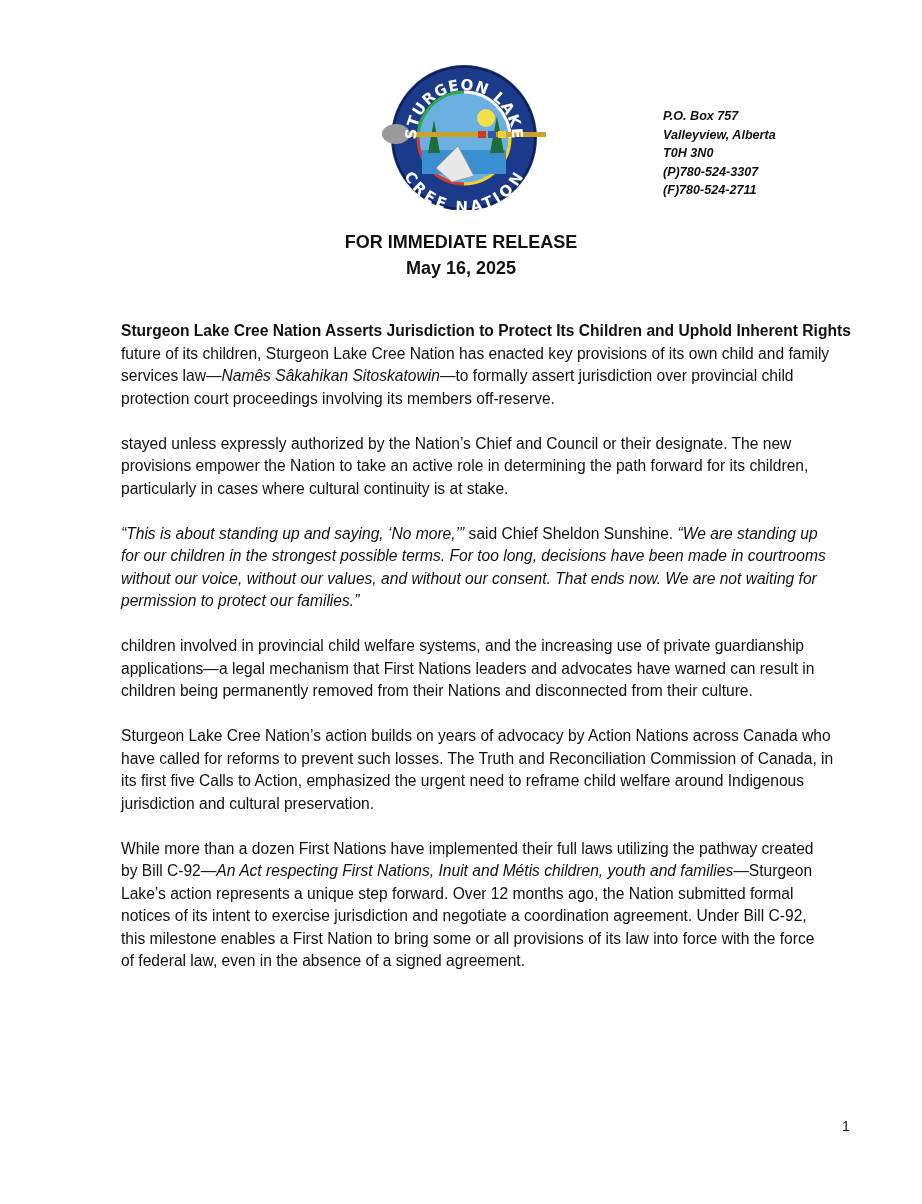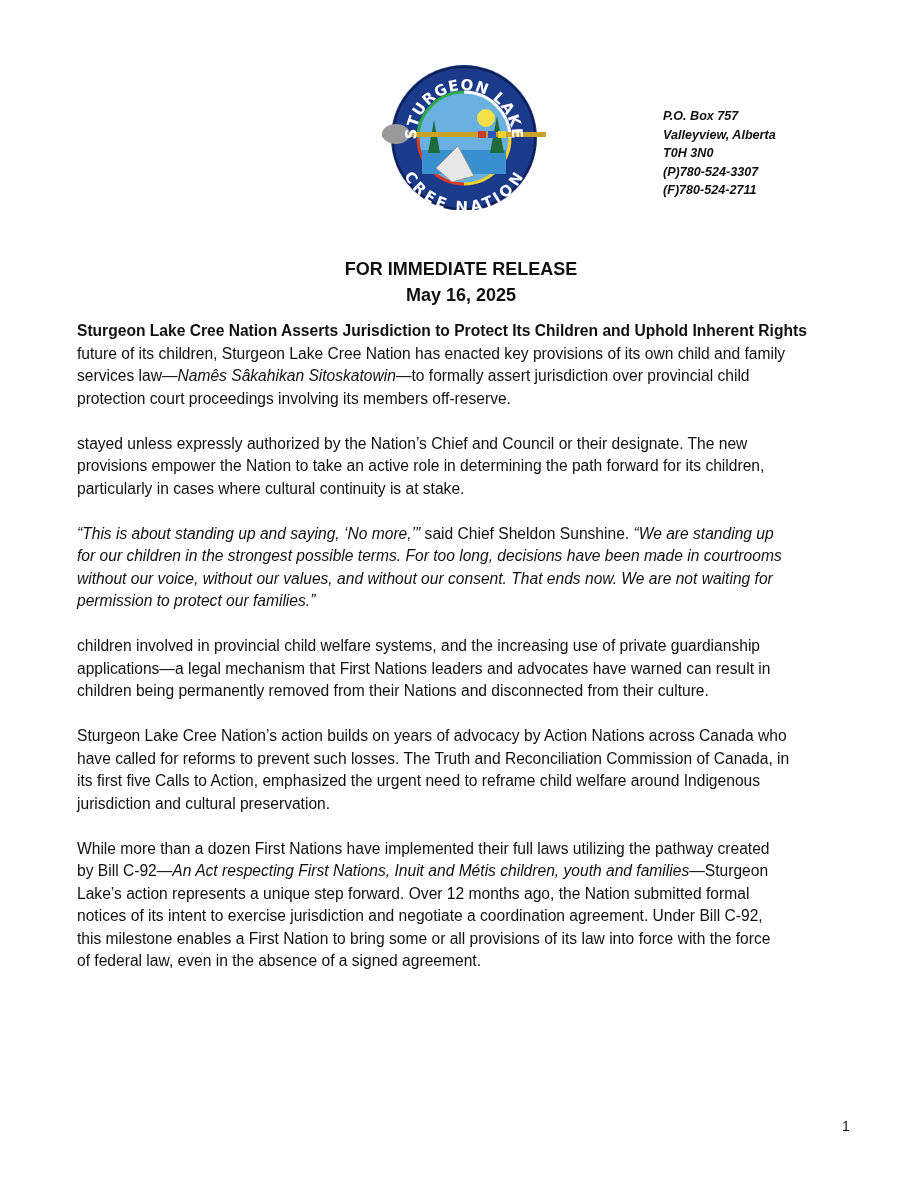--- a/index.html
+++ b/index.html
@@ -2,25 +2,25 @@
 <html><head>
 <meta charset="utf-8">
 <style>
   html, body { margin: 0; padding: 0; background: #ffffff; }
   body { width: 922px; height: 1204px; position: relative; overflow: hidden;
          font-family: "Liberation Sans", "DejaVu Sans", sans-serif; color: #111111; }
   .logo { position: absolute; left: 378px; top: 58px; width: 172px; height: 152px; }
   .address { position: absolute; left: 629px; top: 107px; font-size: 12.6px; line-height: 18.6px;
              font-weight: bold; font-style: italic; color: #111; margin-left: 34px; }
   .address div { white-space: nowrap; }
-  .release { position: absolute; left: 0; width: 922px; text-align: center; top: 256px;
+  .release { position: absolute; left: 0; width: 922px; text-align: center; top: 229px;
              font-weight: bold; font-size: 18px; line-height: 26px; }
   .body { position: absolute; left: 77px; top: 320px; width: 780px; font-size: 15.6px; line-height: 22.5px; }
   .body p { margin: 0 0 22.5px 0; }
-  .body .line { display: block; white-space: nowrap; }
+  .body .line { display: block; white-space: nowrap; margin-left: 44px; }
   b, .b { font-weight: bold; }
   i, .i { font-style: italic; }
   .pagenum { position: absolute; left: 842px; top: 1118px; font-size: 14px; }
 </style>
 </head>
 <body>
 
 <div class="logo">
   <svg width="172" height="152" viewBox="0 0 172 152">
     <defs>

